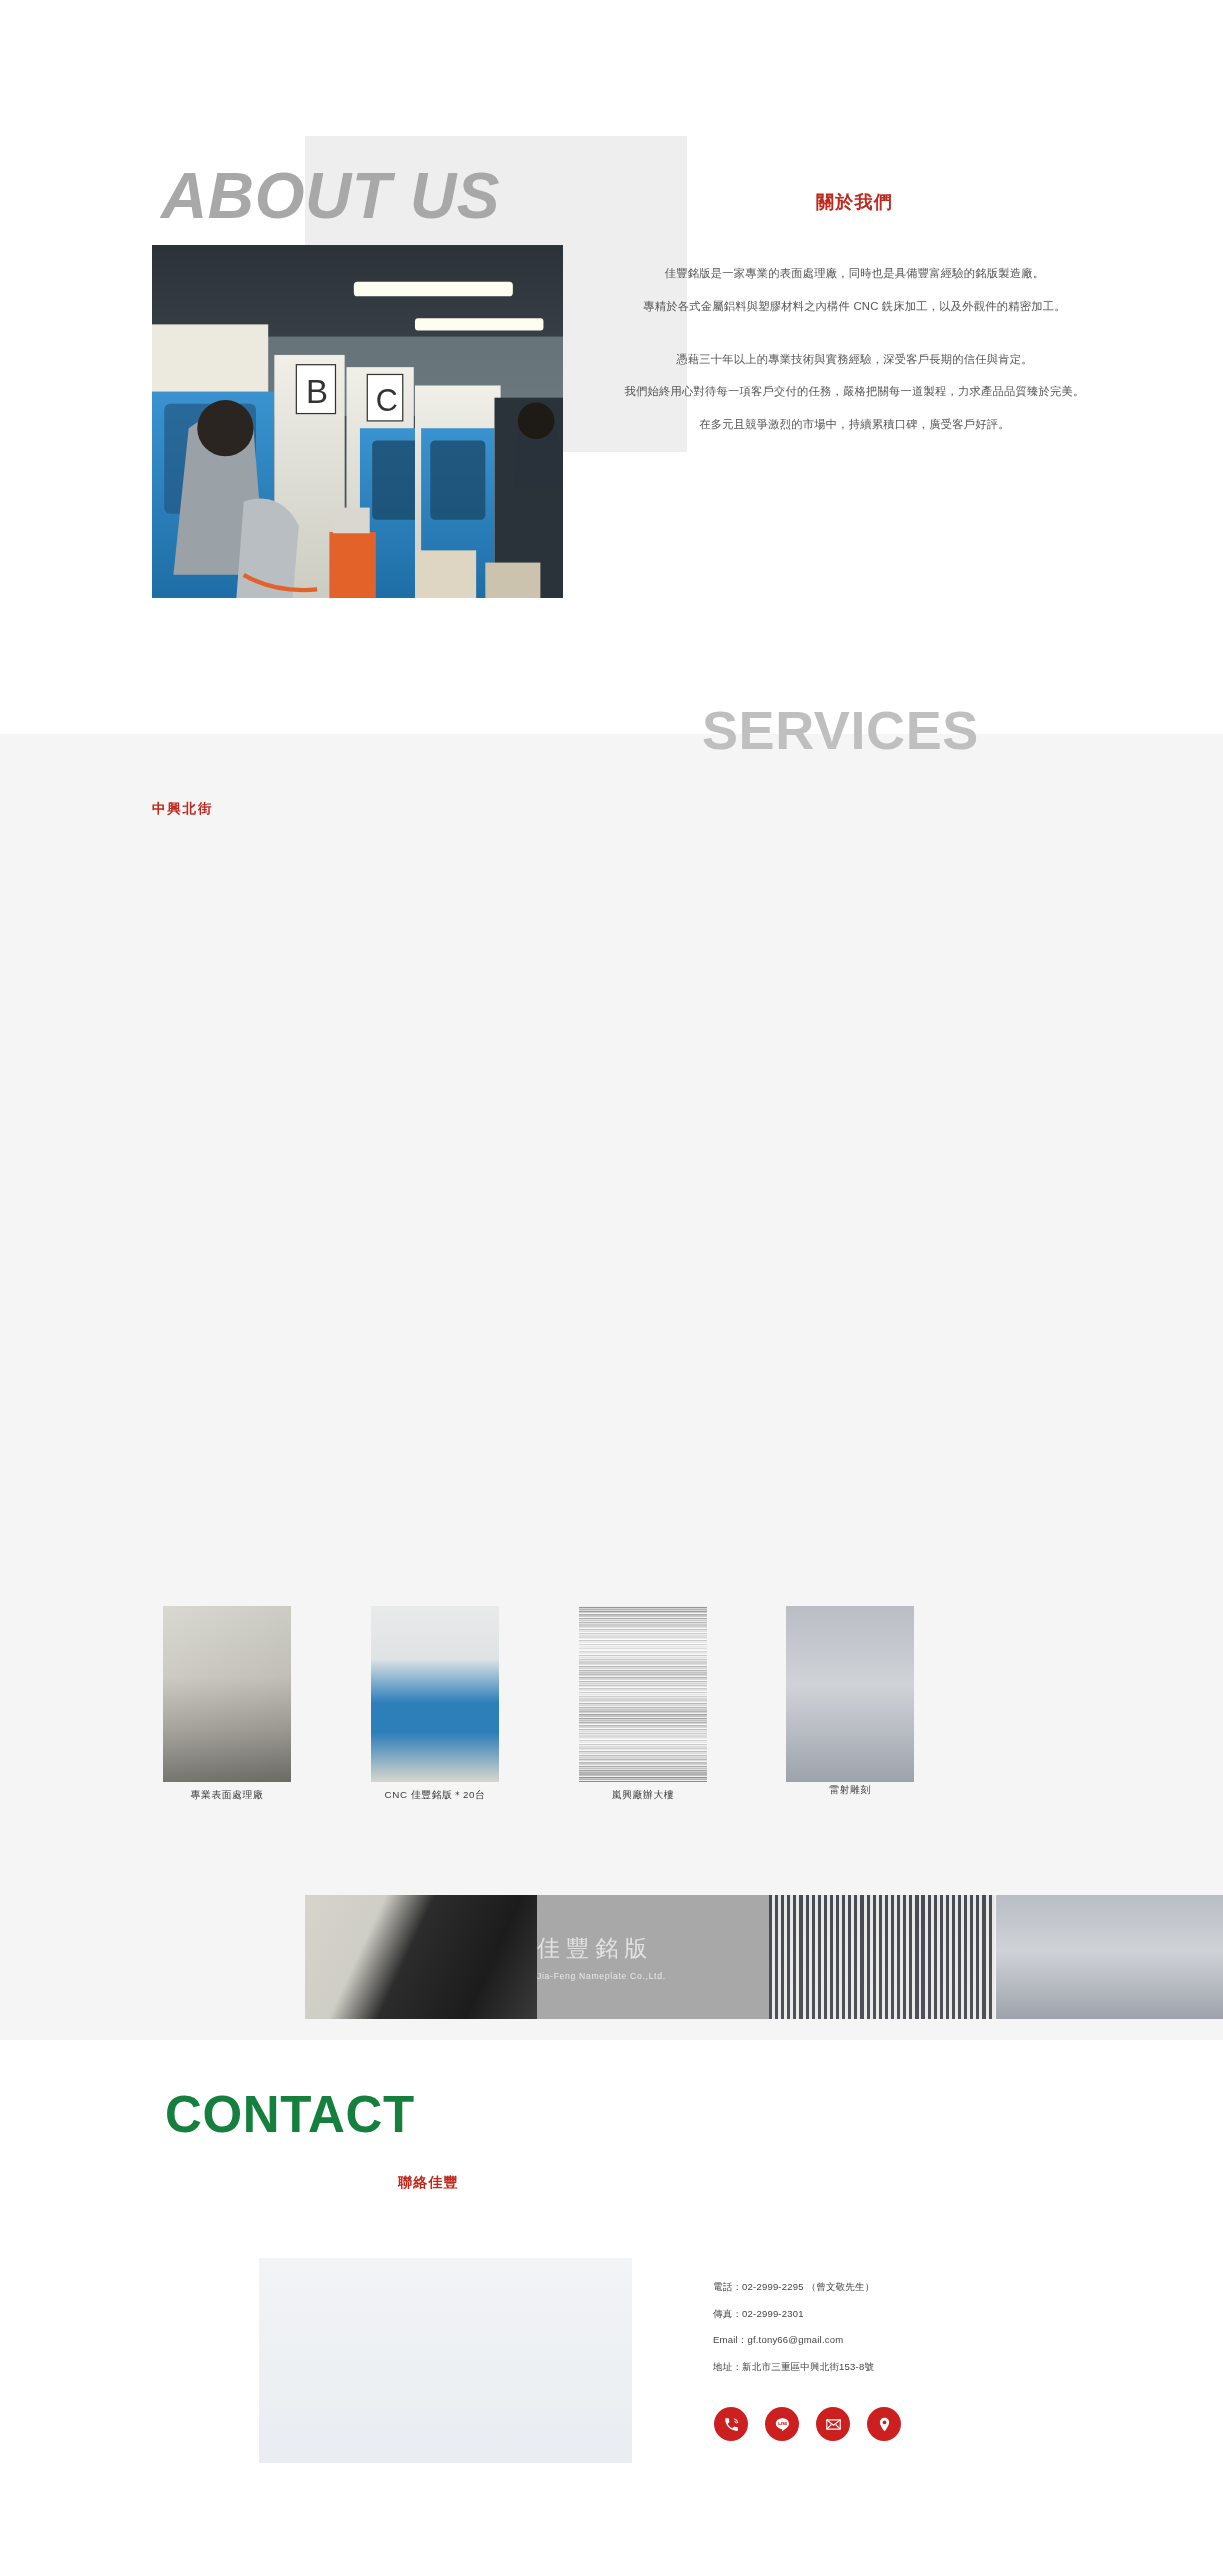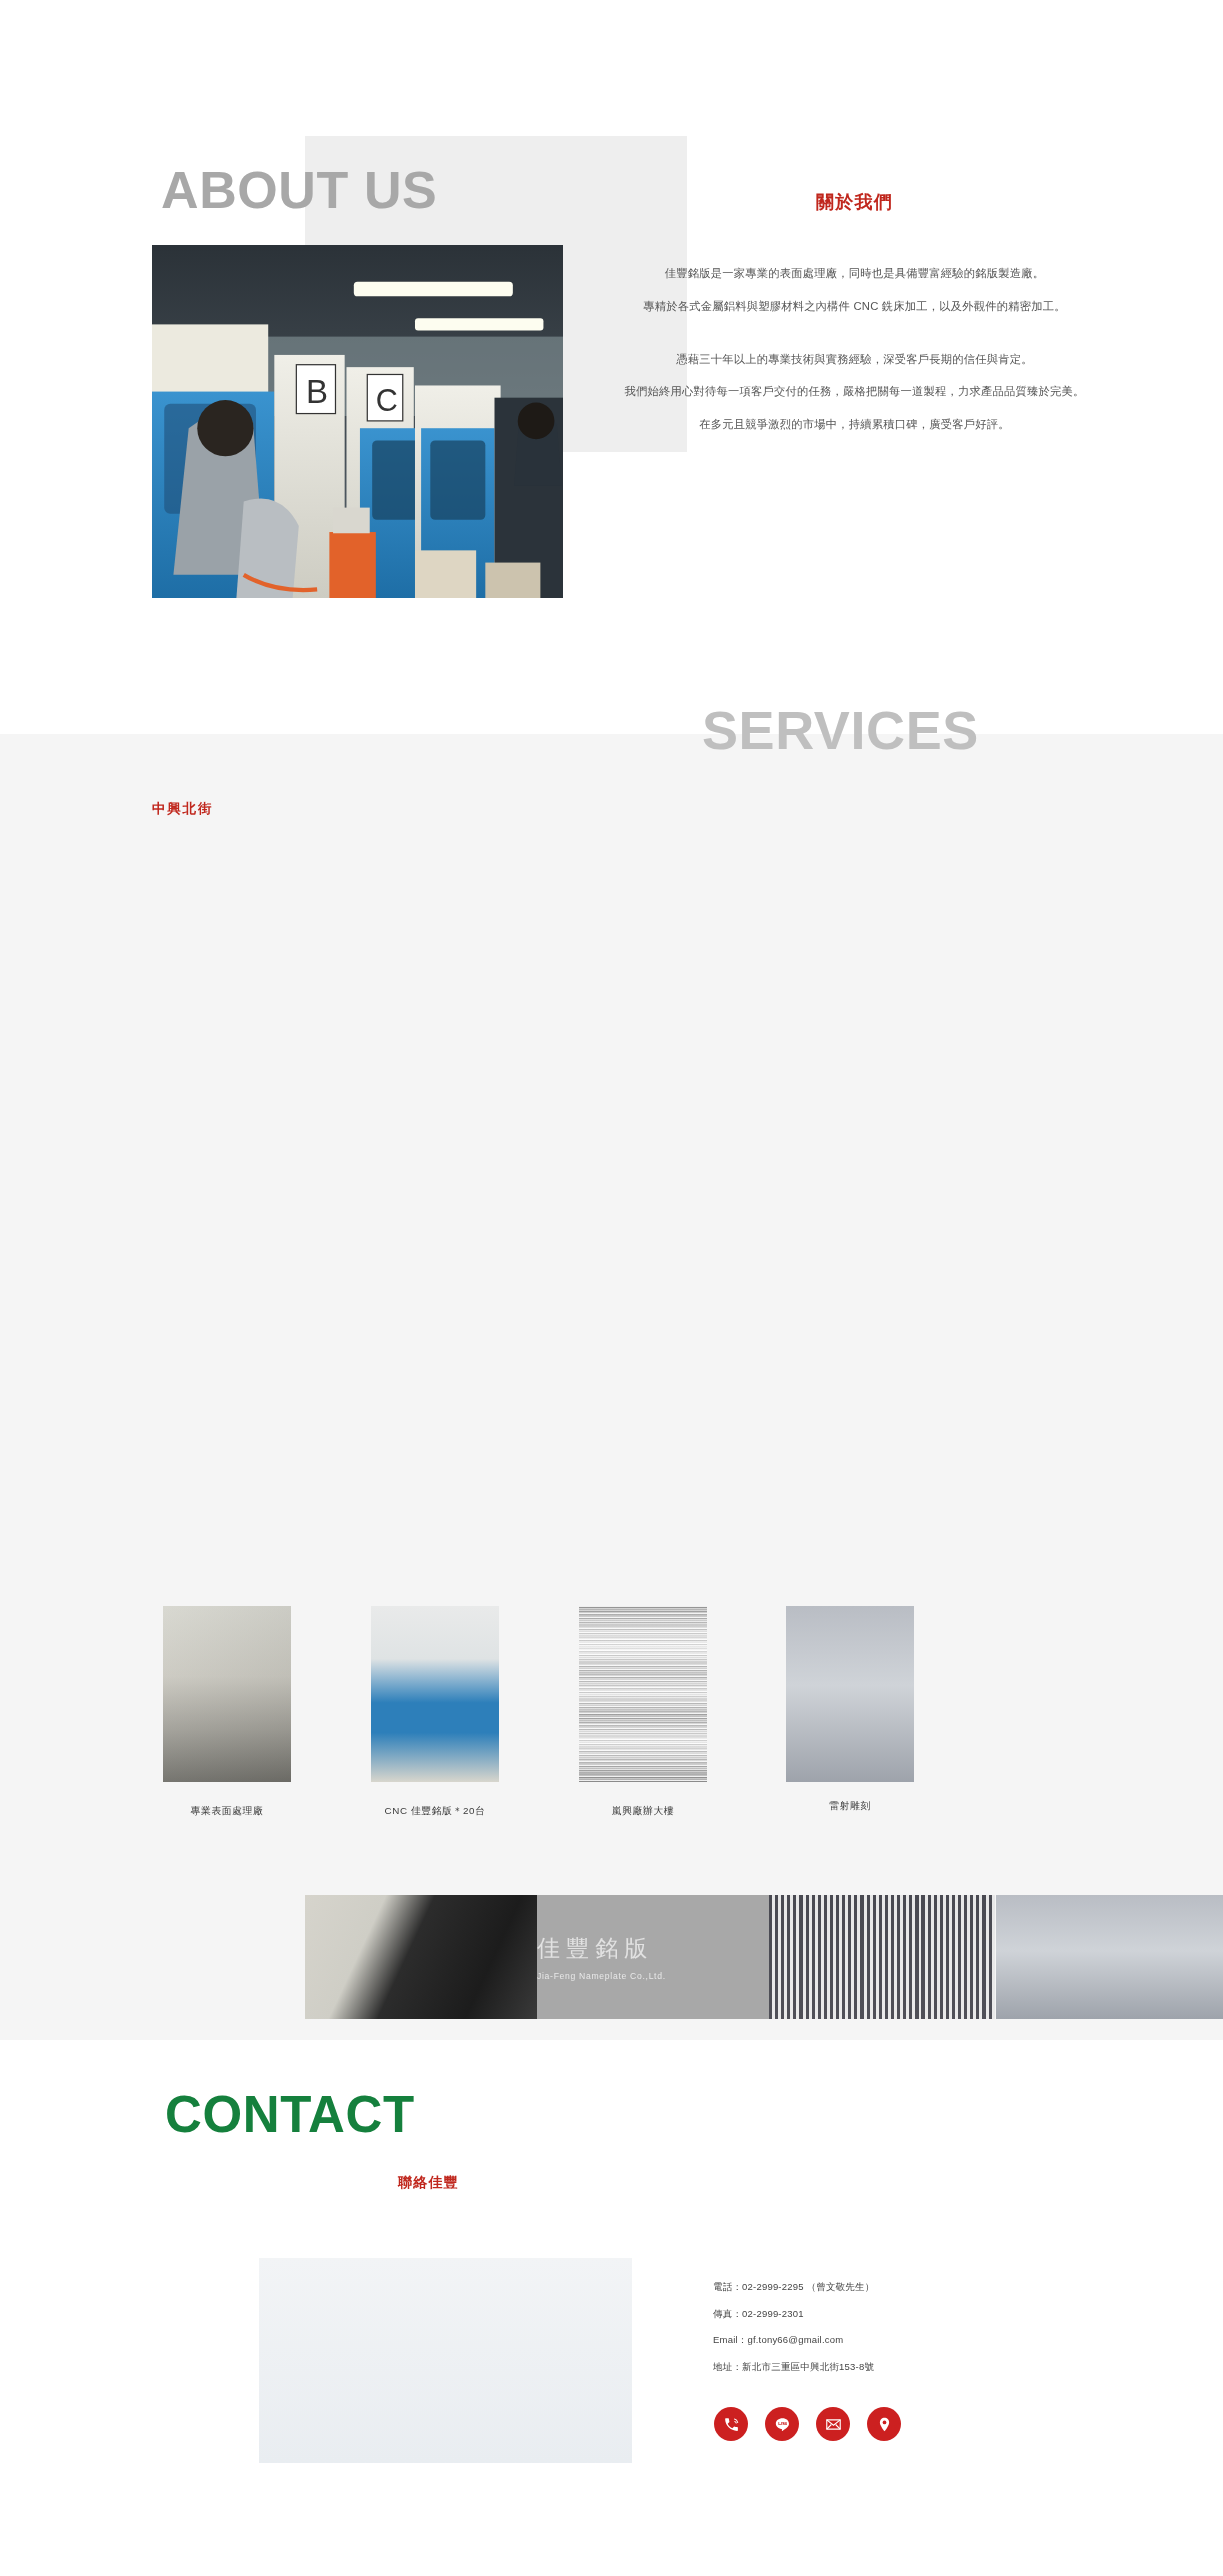--- a/index.html
+++ b/index.html
@@ -13,22 +13,22 @@
   
   .about-section { position: relative; width: 1223px; height: 734px; background: #ffffff; }
 
   .about-gray-panel {
     position: absolute; left: 305px; top: 136px;
     width: 382px; height: 316px;
     background: #eeeeee;
   }
   .about-heading {
     position: absolute; left: 161px; top: 164px;
-    font-size: 52px; font-weight: bold; letter-spacing: 0.6px;
-    color: #a8a8a8; line-height: 1; white-space: nowrap;
+    font-size: 64px; font-weight: bold; letter-spacing: 0.6px;
+    color: #a8a8a8; line-height: 1; white-space: nowrap; font-style: italic;
   }
   .about-photo {
     position: absolute; left: 152px; top: 245px;
     width: 411px; height: 353px;
     overflow: hidden;
     background: #4a545c;
   }
   .about-right { position: absolute; left: 622px; top: 191px; width: 465px; text-align: center; }
   .about-sub {
     font-size: 18px; font-weight: bold; color: #c0271d;
@@ -55,21 +55,21 @@
     position: absolute; left: 152px; top: 800px;
     font-size: 13.5px; font-weight: bold; color: #c0271d;
     letter-spacing: 1.8px; z-index: 5;
   }
 
   .svc-row { position: absolute; }
   .svc-item { position: absolute; }
   .svc-thumb { position: absolute; overflow: hidden; }
   .svc-label {
     position: absolute; width: 100%; text-align: center;
-    font-size: 9.8px; color: #3b3b3b; letter-spacing: 0.6px; white-space: nowrap; margin-top: 16px;
+    font-size: 9.8px; color: #3b3b3b; letter-spacing: 0.6px; white-space: nowrap;
   }
 
   
   .metal {
     width: 100%; height: 100%;
     background:
       repeating-linear-gradient(to bottom,
         rgba(255,255,255,.85) 0px, rgba(255,255,255,.85) 0.6px,
         rgba(120,120,120,.28) 1.2px, rgba(120,120,120,.18) 1.8px,
         rgba(255,255,255,.55) 2.4px, rgba(200,200,200,.3) 3.7px),

